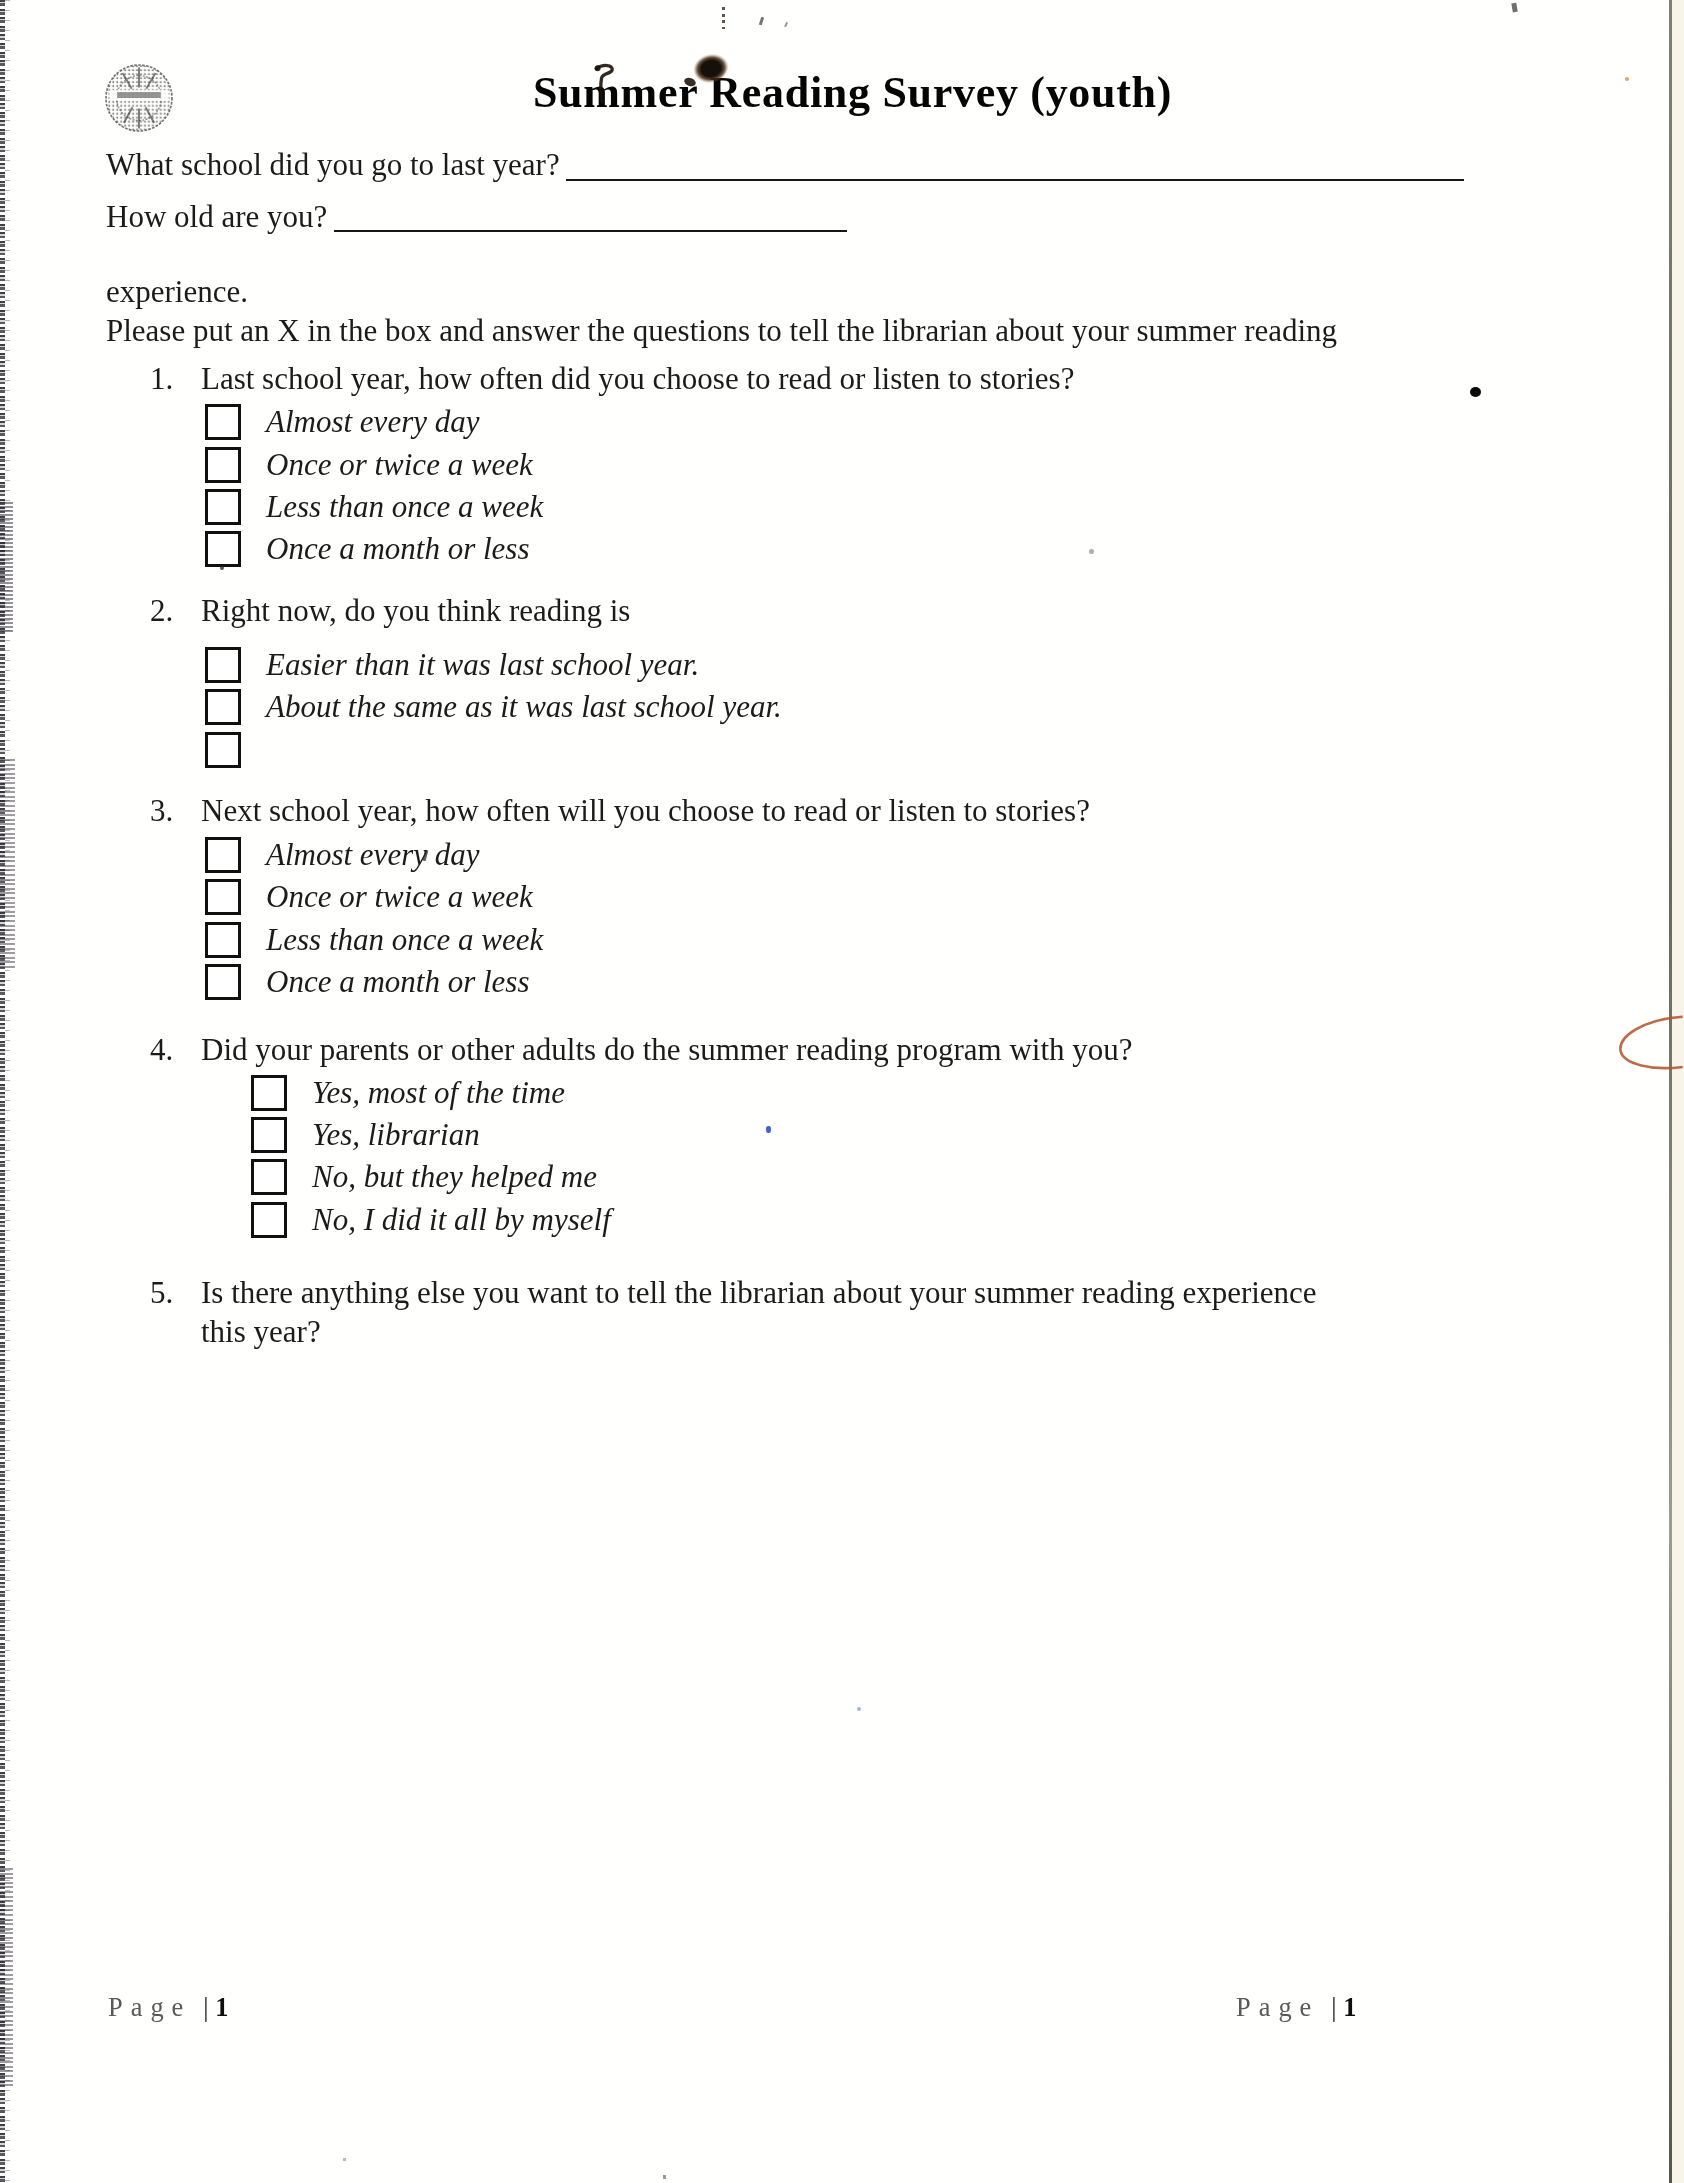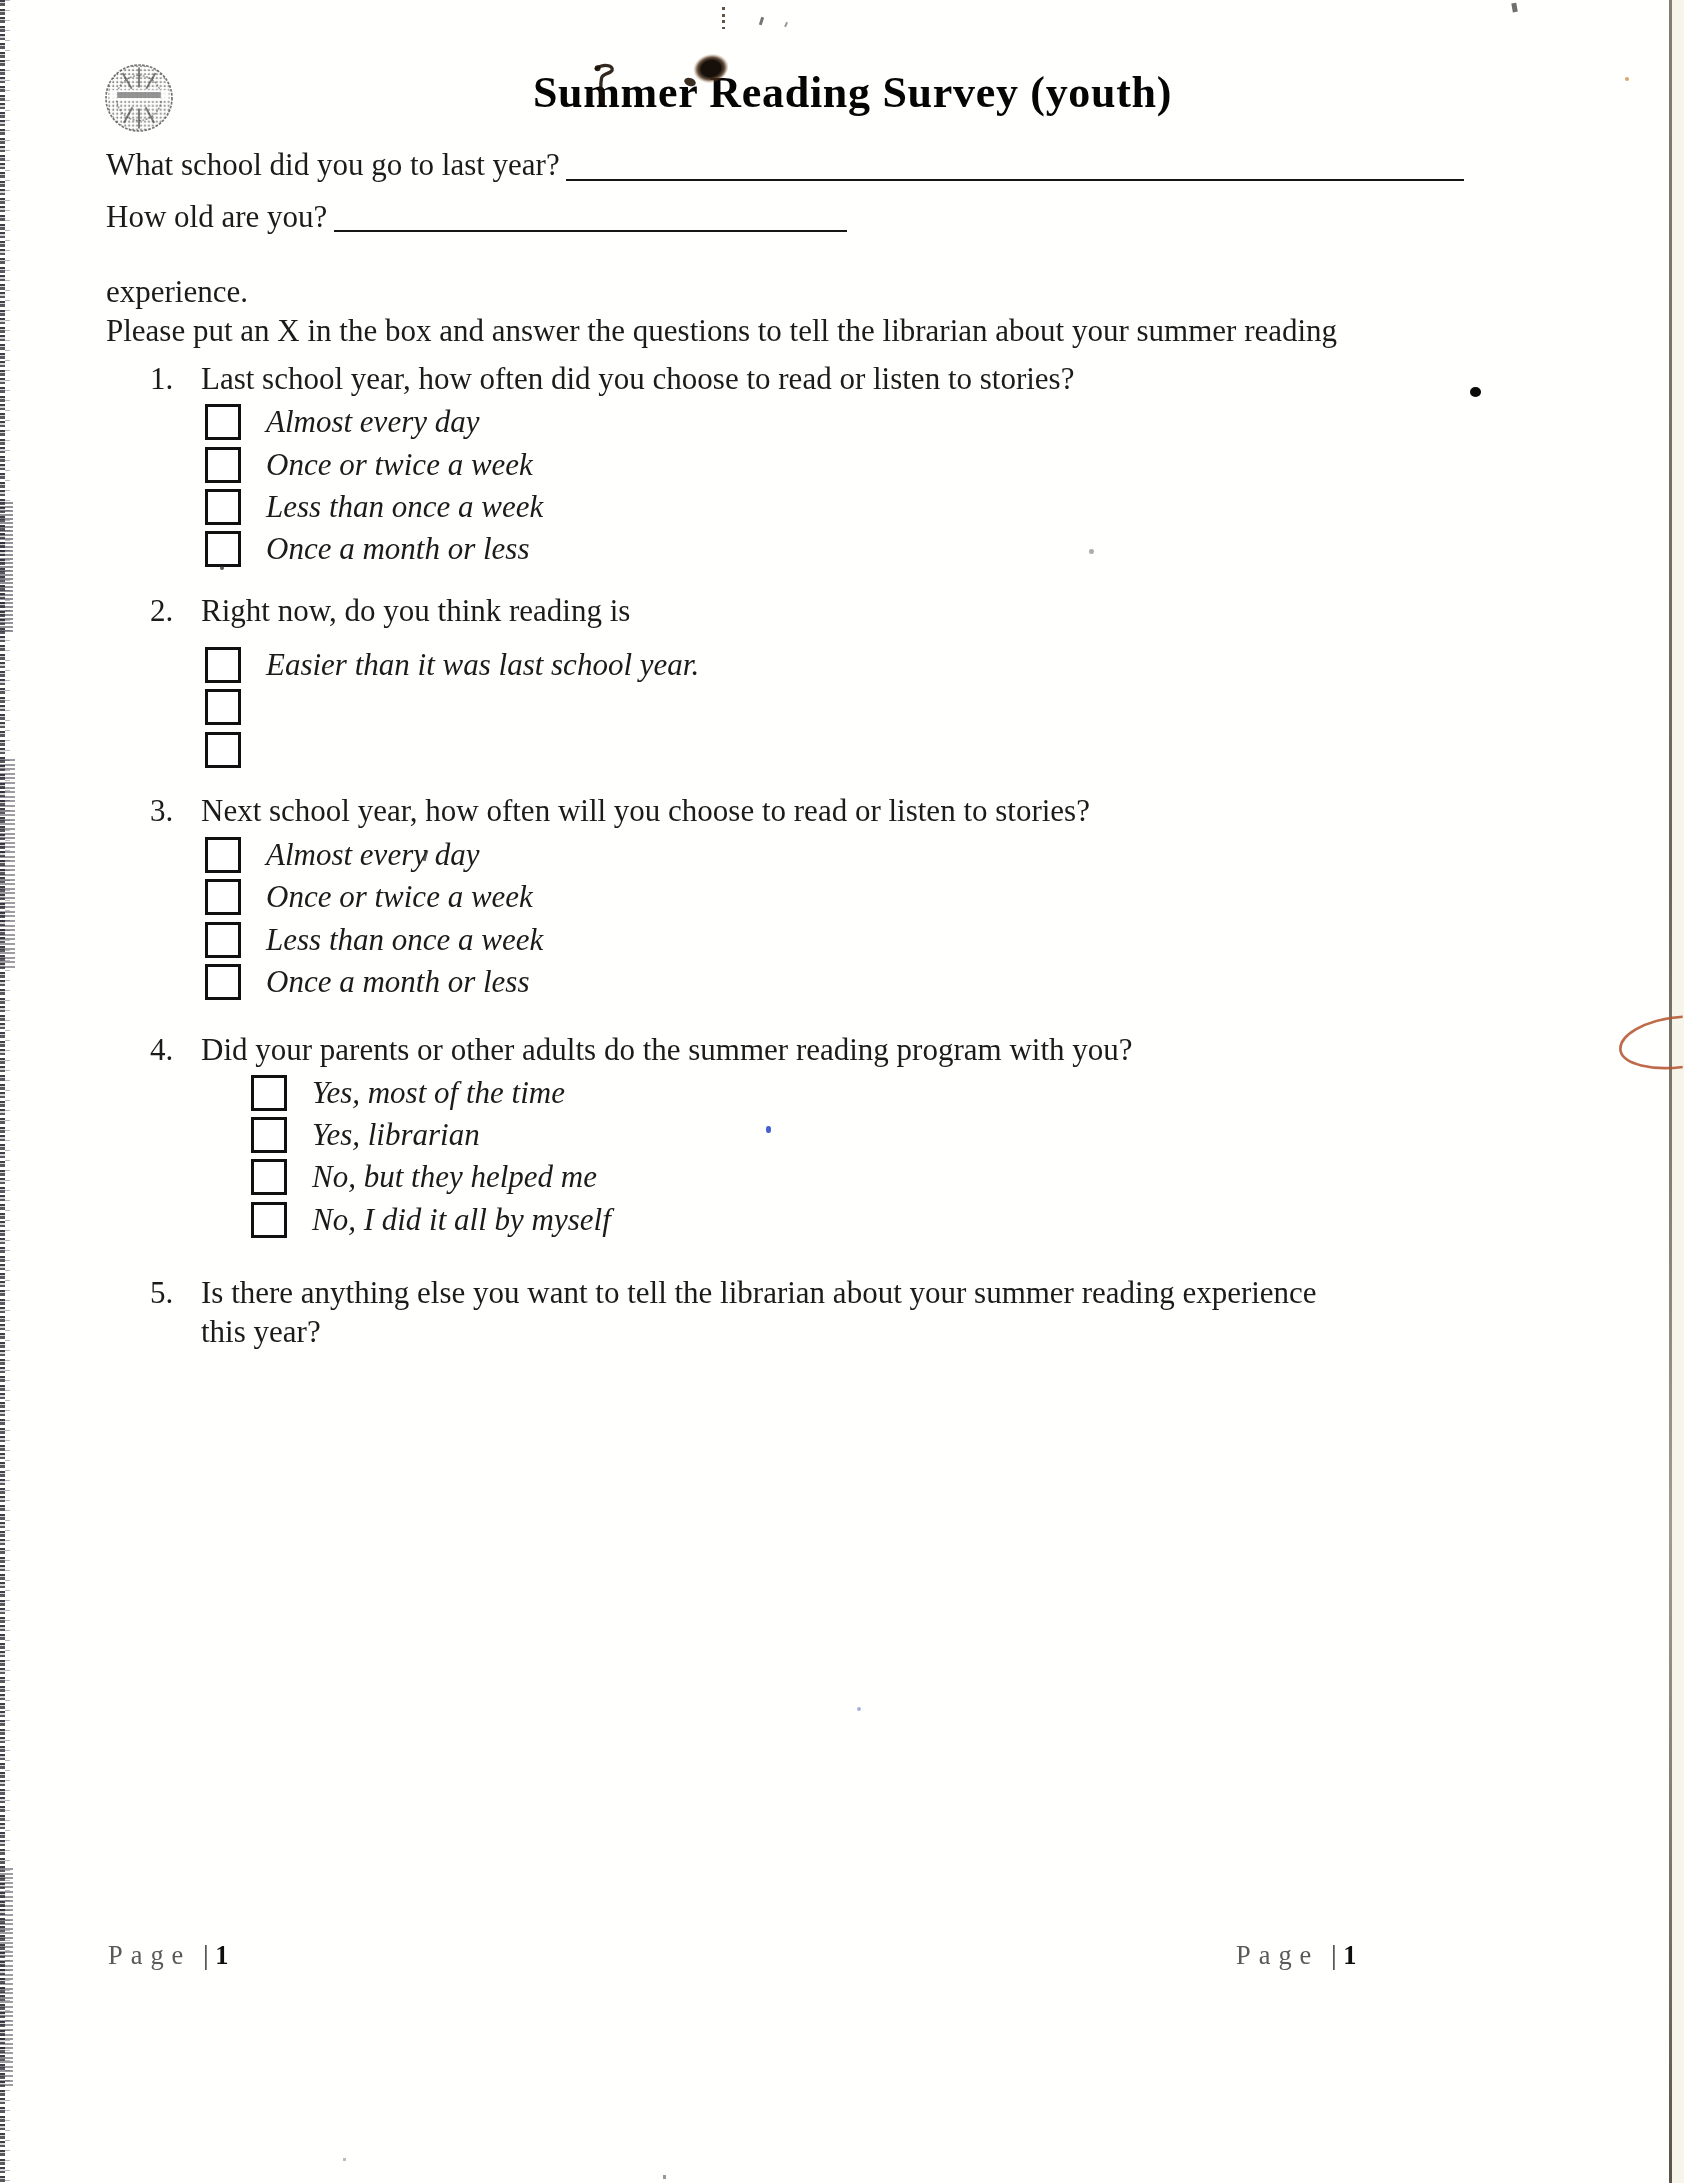--- a/index.html
+++ b/index.html
@@ -37,21 +37,21 @@
     margin-right:25px;flex:0 0 auto;background:#fff;
   }
   .opt .olbl{font-size:31px;white-space:nowrap;}
   #q1{margin-top:9.2px;}
   #q2{margin-top:24px;} #q2 .opts{margin-top:16px;}
   #q3{margin-top:24.4px;}
   #q4{margin-top:31px;} #q4 .opts{margin-top:4px;padding-left:46px;}
   #q5{margin-top:36px;}
   
   .footer{
-    position:absolute;top:1940px;font-size:26.4px;
+    position:absolute;top:1992px;font-size:26.4px;
     color:#4c4c4c;white-space:nowrap;
   }
   #footer-left{left:108px;}
   #footer-right{left:1236px;}
   .footer .pword{letter-spacing:8px;color:#5a5a5a;}
   .footer .psep{margin:0 6.6px 0 12px;color:#222;font-weight:400;}
   .footer .pnum{font-weight:bold;color:#0e0e0e;}
   
   #logo{position:absolute;left:104px;top:61px;}
   
@@ -173,20 +173,21 @@
         <span class="q-num">2.</span>
         <span class="q-text">Right now, do you think reading is</span>
       </div>
       <div class="opts">
         <div class="opt">
           <span class="box"></span>
           <span class="olbl">Easier than it was last school year.</span>
         </div>
         <div class="opt">
           <span class="box"></span>
+          <span class="olbl">About the same as it was last school year.</span>
         </div>
         <div class="opt">
           <span class="box"></span>
         </div>
       </div>
     </div>
 
     <div class="question" id="q3">
       <div class="q-head">
         <span class="q-num">3.</span>

